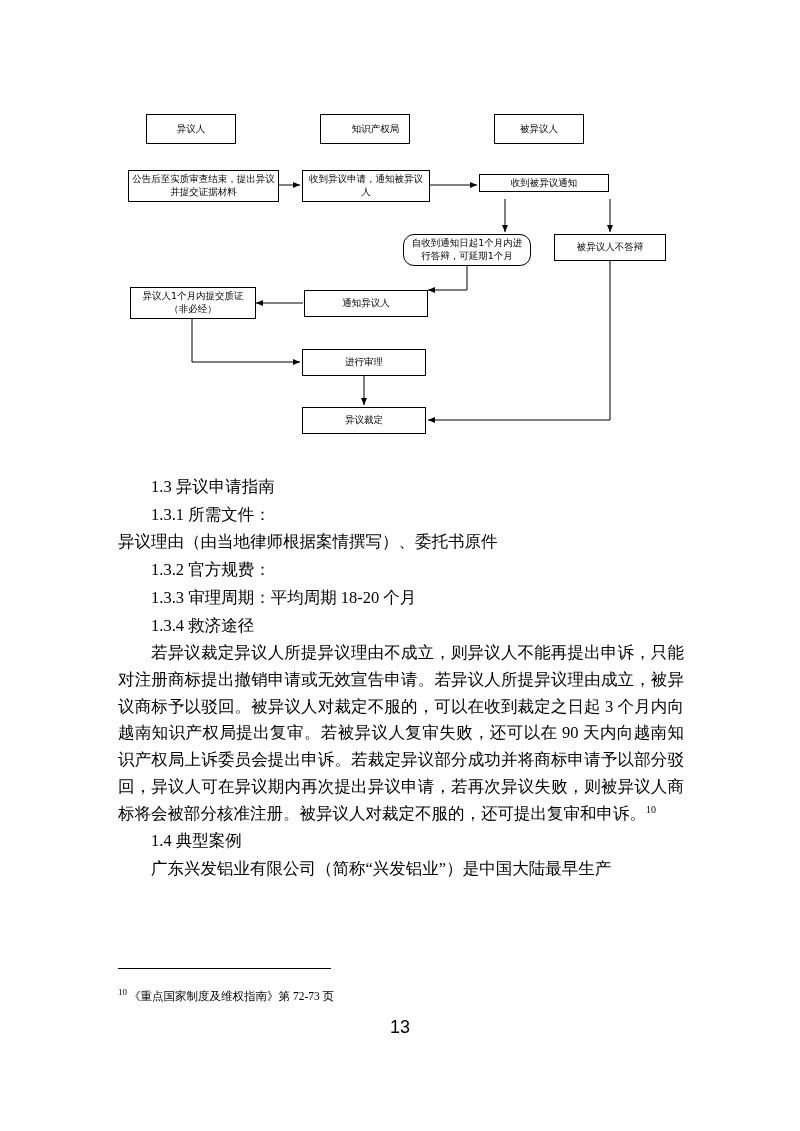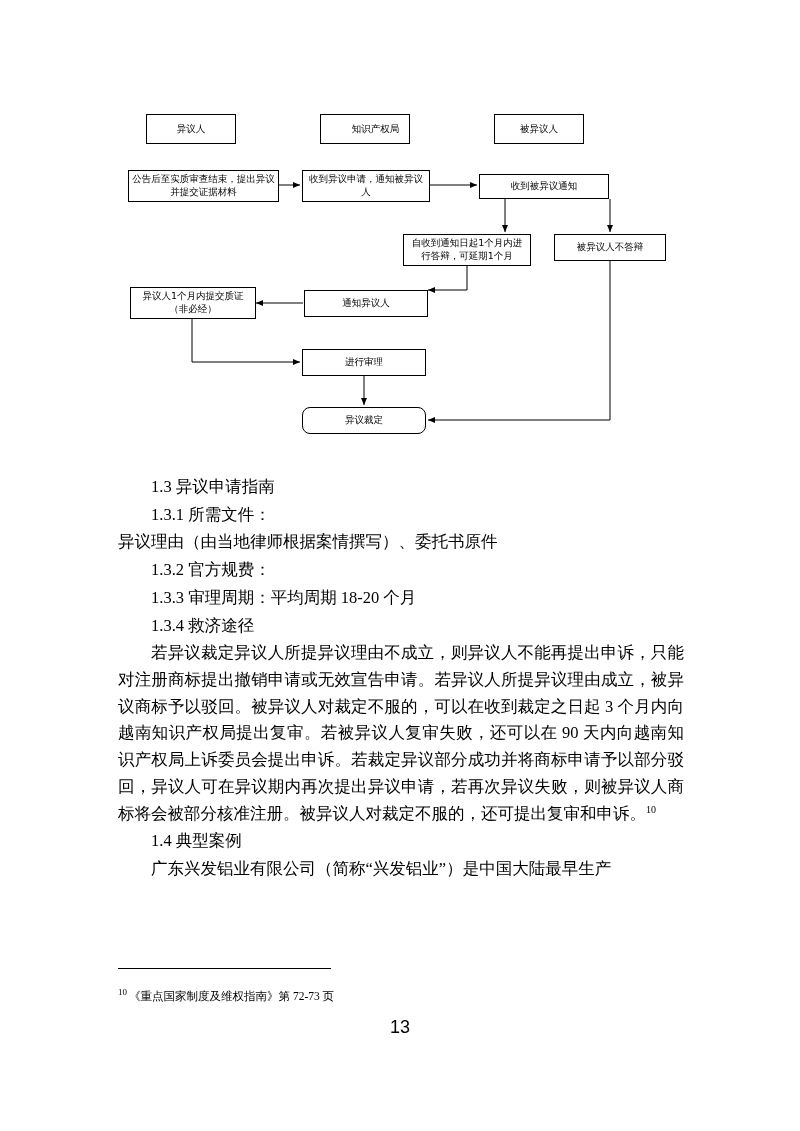--- a/index.html
+++ b/index.html
@@ -156,45 +156,45 @@
     </div>
 
     <div class="node" style="left:128px; top:170px; width:151px; height:32px;">
       <span>公告后至实质审查结束，提出异议并提交证据材料</span>
     </div>
 
     <div class="node" style="left:302px; top:170px; width:128px; height:32px;">
       <span>收到异议申请，通知被异议人</span>
     </div>
 
-    <div class="node" style="left:479px; top:174px; width:130px; height:25px;">
+    <div class="node" style="left:479px; top:174px; width:130px; height:18px;">
       <span>收到被异议通知</span>
     </div>
 
-    <div class="node" style="left:403px; top:234px; width:128px; height:32px;">
+    <div class="node" style="left:403px; top:234px; width:128px; height:32px;border-radius:11px;">
       <span>自收到通知日起1个月内进行答辩，可延期1个月</span>
     </div>
 
     <div class="node" style="left:554px; top:234px; width:112px; height:27px;">
       <span>被异议人不答辩</span>
     </div>
 
     <div class="node" style="left:130px; top:287px; width:126px; height:32px;">
       <span>异议人1个月内提交质证（非必经）</span>
     </div>
 
     <div class="node" style="left:304px; top:290px; width:124px; height:27px;">
       <span>通知异议人</span>
     </div>
 
     <div class="node" style="left:302px; top:349px; width:124px; height:27px;">
       <span>进行审理</span>
     </div>
 
-    <div class="node" style="left:302px; top:407px; width:124px; height:27px;border-radius:8px;">
+    <div class="node" style="left:302px; top:407px; width:124px; height:27px;">
       <span>异议裁定</span>
     </div>
 
   </div>
 
   <div class="body-text">
     <p class="indent1">1.3 异议申请指南</p>
     <p class="indent1">1.3.1 所需文件：</p>
     <p>异议理由（由当地律师根据案情撰写）、委托书原件</p>
     <p class="indent1">1.3.2 官方规费：</p>

